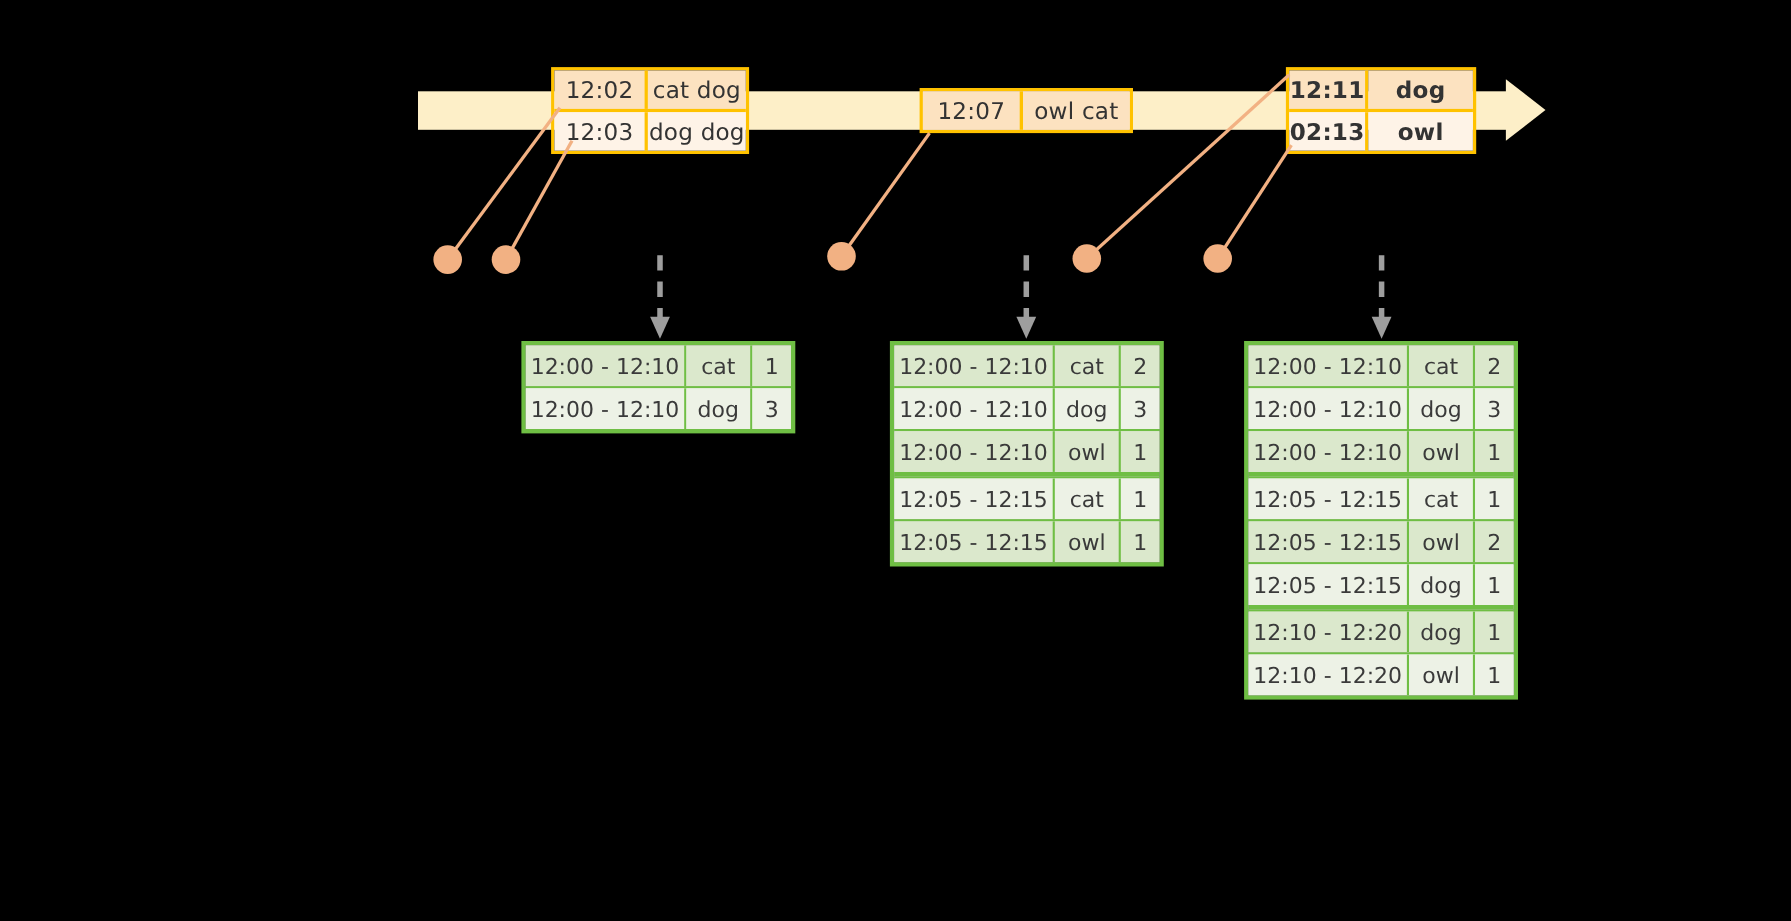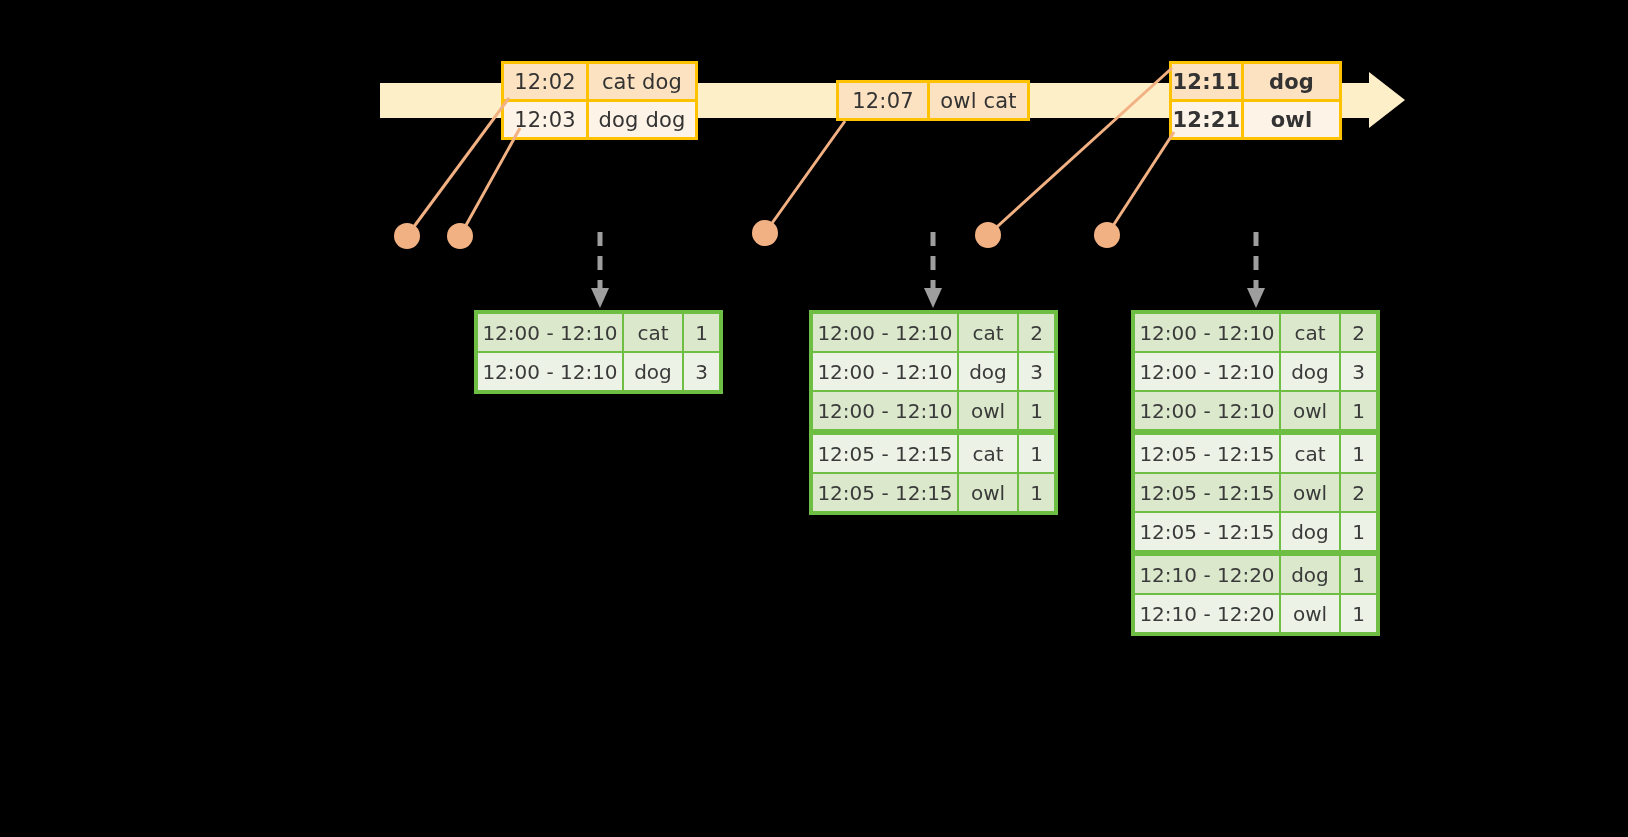--- a/index.html
+++ b/index.html
@@ -46,21 +46,21 @@
   .rowB{background:#EDF2E6;}
 </style>
 </head>
 <body>
 
 <div id="stage">
 
   <div class="tl-bar" style="left:380px;top:83px;width:995px;height:35px;"></div>
   <div class="tl-head" style="left:1369px;top:72px;"></div>
 
-  <div class="evt" style="left:501px;top:61px;width:197px;height:79px;">
+  <div class="evt" style="left:501px;top:61px;width:180px;height:79px;">
     <div class="erow">
       <div class="etime shadeA" style="width:85px;">
         <span class="etxt">12:02</span>
       </div>
       <div class="eval shadeA">
         <span class="etxt">cat dog</span>
       </div>
     </div>
     <div class="erow">
       <div class="etime shadeB" style="width:85px;text-align:right;">
@@ -87,21 +87,21 @@
     <div class="erow">
       <div class="etime shadeA" style="width:72px;">
         <span class="etxt">12:11</span>
       </div>
       <div class="eval shadeA">
         <span class="etxt">dog</span>
       </div>
     </div>
     <div class="erow">
       <div class="etime shadeB" style="width:72px;">
-        <span class="etxt">12:21</span>
+        <span class="etxt">02:13</span>
       </div>
       <div class="eval shadeB">
         <span class="etxt">owl</span>
       </div>
     </div>
   </div>
 
   <svg class="lineSvg">
     <line x1="407" y1="236" x2="509" y2="98" stroke="#F2B183" stroke-width="3"></line>
     <line x1="460" y1="236" x2="520" y2="128" stroke="#F2B183" stroke-width="3"></line>

